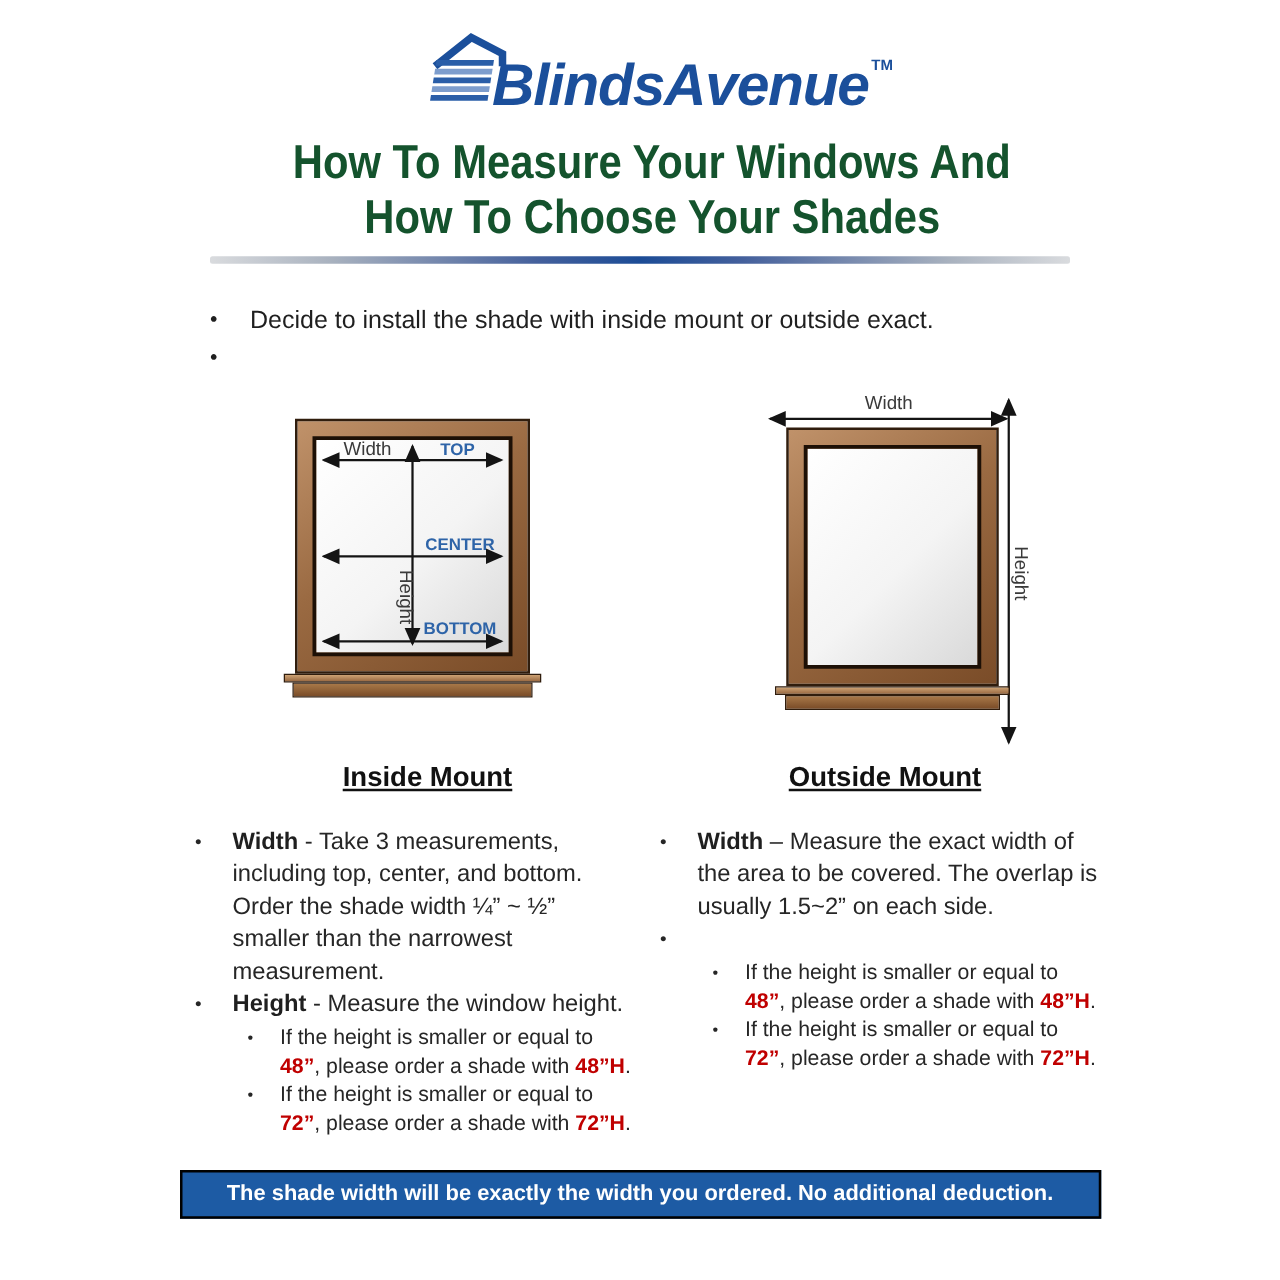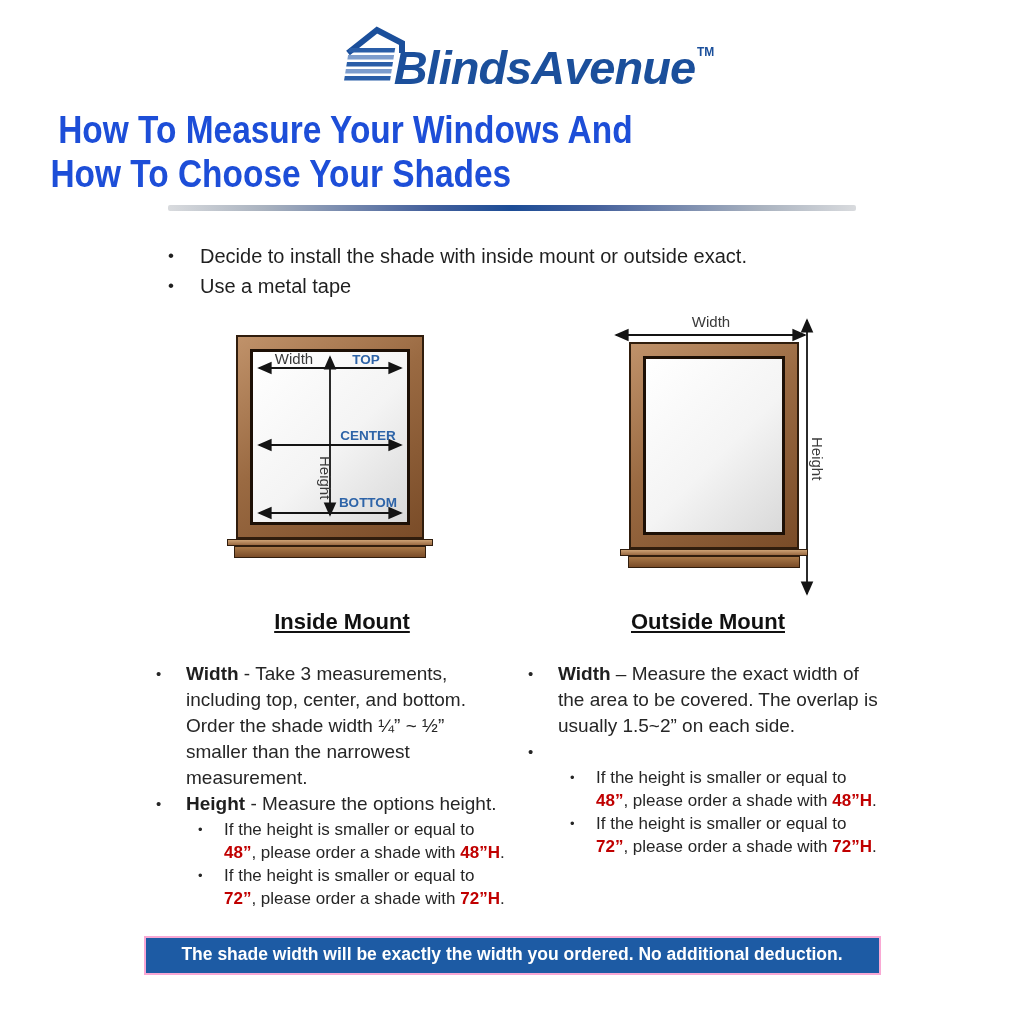--- a/index.html
+++ b/index.html
@@ -10,21 +10,21 @@
   }
   
   .logo-row{display:flex;justify-content:center;align-items:flex-start;margin-top:22px;height:66px;margin-left:31px;}
   .logo-icon{margin-right:-15px;margin-top:2px;position:relative;z-index:0;}
   .logo-text{
     font-size:47px;font-weight:bold;font-style:italic;color:#1b4f9b;
     letter-spacing:-1px;position:relative;z-index:1;line-height:60px;
   }
   .logo-tm{font-size:12px;font-style:normal;vertical-align:28px;letter-spacing:0;margin-left:2px;}
   
-  .title{margin-top:20px;color:#1d4ed8;margin-left:19px;}
+  .title{margin-top:20px;text-align:center;color:#14532d;margin-left:19px;}
   .title .tline{
     display:inline-block;font-size:38px;font-weight:bold;line-height:44px;
     transform:scaleX(0.88);transform-origin:center;white-space:nowrap;letter-spacing:0px;
   }
   .divider{
     height:6px;width:688px;margin:9px auto 0;border-radius:2px;
     background:linear-gradient(90deg,#d9dbde 0%,#a9b2bf 14%,#44609c 38%,#1c4c96 50%,#44609c 62%,#a9b2bf 86%,#d9dbde 100%);
   }
   
   .intro{width:700px;margin:30px auto 0;font-size:20px;line-height:30px;color:#1f1f1f;}
@@ -66,21 +66,21 @@
   .mb .txt .rest{white-space:pre-line;}
   .term{font-weight:bold;color:#1f1f1f;}
   .subs{margin-top:1px;}
   .sb{display:flex;font-size:17px;line-height:23px;}
   .sb .dot{width:30px;margin-left:46px;padding-left:4px;box-sizing:border-box;font-size:13px;}
   .sb .txt{flex:1;}
   .red{color:#c00000;font-weight:bold;}
   
   .footer{
     width:737px;margin:26px auto 0;box-sizing:border-box;
-    background:#1d5ba4;border:2px solid #f9a8d4;color:#ffffff;
+    background:#1d5ba4;border:2px solid #000000;color:#ffffff;
     text-align:center;font-weight:bold;font-size:17.5px;line-height:23px;
     padding:5px 10px 7px;
   }
 </style>
 </head>
 <body>
 
 <div class="logo-row">
   <span class="logo-icon">
     <svg width="68" height="62" viewBox="0 0 68 62">
@@ -103,21 +103,20 @@
 </div>
 <div class="divider"></div>
 
 <div class="intro">
   <div class="row">
     <span class="dot">•</span>
     <span>Decide to install the shade with inside mount or outside exact.</span>
   </div>
   <div class="row">
     <span class="dot">•</span>
-    <span>Use a metal tape</span>
   </div>
 </div>
 
 <div id="diagrams">
 
   <div class="win-frame" style="left:236px;top:26px;width:188px;height:204px;">
     <div class="win-glass">
       <svg class="svg-overlay" width="154" height="166" viewBox="0 0 154 166">
         <defs>
           <marker id="ah-e" markerWidth="9" markerHeight="8" refX="7" refY="4" orient="auto">
@@ -166,21 +165,21 @@
     <div class="mb">
       <span class="dot">•</span>
       <span class="txt"><span class="term">Width</span><span class="rest"> - Take 3 measurements,
 including top, center, and bottom.
 Order the shade width ¼” ~ ½”
 smaller than the narrowest
 measurement.</span></span>
     </div>
     <div class="mb">
       <span class="dot">•</span>
-      <span class="txt"><span class="term">Height</span><span class="rest"> - Measure the options height.</span></span>
+      <span class="txt"><span class="term">Height</span><span class="rest"> - Measure the window height.</span></span>
     </div>
     <div class="subs">
       <div class="sb">
         <span class="dot">•</span>
         <span class="txt"><span>If the height is smaller or equal to</span><br><span class="red">48”</span><span>, please order a shade with </span><span class="red">48”H</span><span>.</span></span>
       </div>
       <div class="sb">
         <span class="dot">•</span>
         <span class="txt"><span>If the height is smaller or equal to</span><br><span class="red">72”</span><span>, please order a shade with </span><span class="red">72”H</span><span>.</span></span>
       </div>

